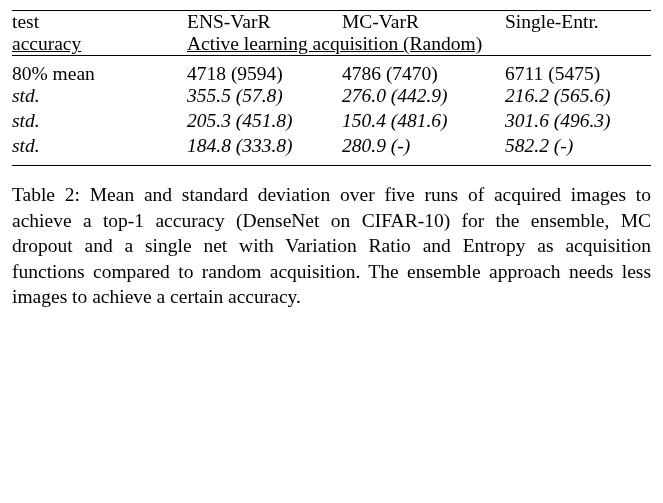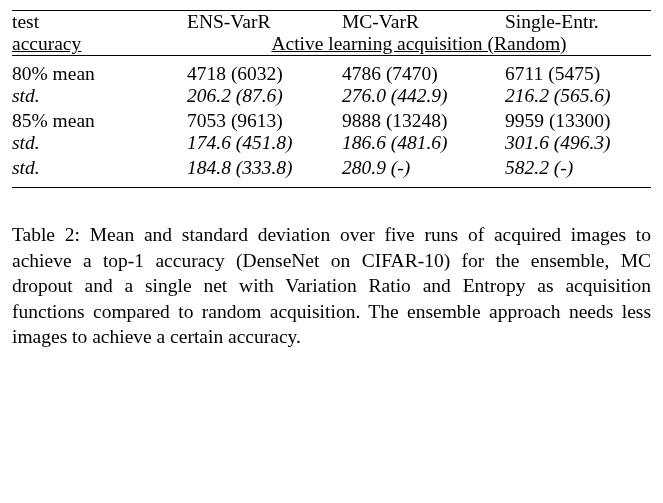--- a/index.html
+++ b/index.html
@@ -52,40 +52,39 @@
 
   .hrow td {
     padding-top: 7px;
     padding-bottom: 1px;
   }
   .subhead td {
     padding-bottom: 7px;
     text-decoration: underline;
   }
   .subhead .spanned {
-    text-align: center;
   }
   .drow td {
     padding-top: 4px;
     padding-bottom: 1px;
   }
   .drow.first td {
     padding-top: 7px;
   }
   .drow.std td {
     font-style: italic;
     padding-bottom: 3px;
     margin-top: 24px;
   }
   .drow.lastrow td {
     padding-bottom: 8px;
   }
 
   .caption {
-    margin-top: 34px;
+    margin-top: 16px;
     width: 639px;
     font-size: 19.5px;
     line-height: 25.5px;
     text-align: justify;
     text-justify: inter-word;
   }
   .caption p {
     margin: 0;
   }
 </style>
@@ -108,41 +107,35 @@
         <td>MC-VarR</td>
         <td>Single-Entr.</td>
       </tr>
       <tr class="subhead">
         <td>accuracy</td>
         <td class="spanned" colspan="3">Active learning acquisition (Random)</td>
       </tr>
 
       <tr class="drow first rule-mid">
         <td>80% mean</td>
-        <td>4718 (6032)</td>
+        <td>4718 (9594)</td>
         <td>4786 (7470)</td>
         <td>6711 (5475)</td>
       </tr>
       <tr class="drow std">
         <td>std.</td>
-        <td>206.2 (87.6)</td>
+        <td>355.5 (57.8)</td>
         <td>276.0 (442.9)</td>
         <td>216.2 (565.6)</td>
       </tr>
 
-      <tr class="drow">
-        <td>85% mean</td>
-        <td>7053 (9613)</td>
-        <td>9888 (13248)</td>
-        <td>9959 (13300)</td>
-      </tr>
       <tr class="drow std">
         <td>std.</td>
-        <td>174.6 (451.8)</td>
-        <td>186.6 (481.6)</td>
+        <td>205.3 (451.8)</td>
+        <td>150.4 (481.6)</td>
         <td>301.6 (496.3)</td>
       </tr>
 
       <tr class="drow std lastrow rule-bot">
         <td>std.</td>
         <td>184.8 (333.8)</td>
         <td>280.9 (-)</td>
         <td>582.2 (-)</td>
       </tr>
     </tbody>

